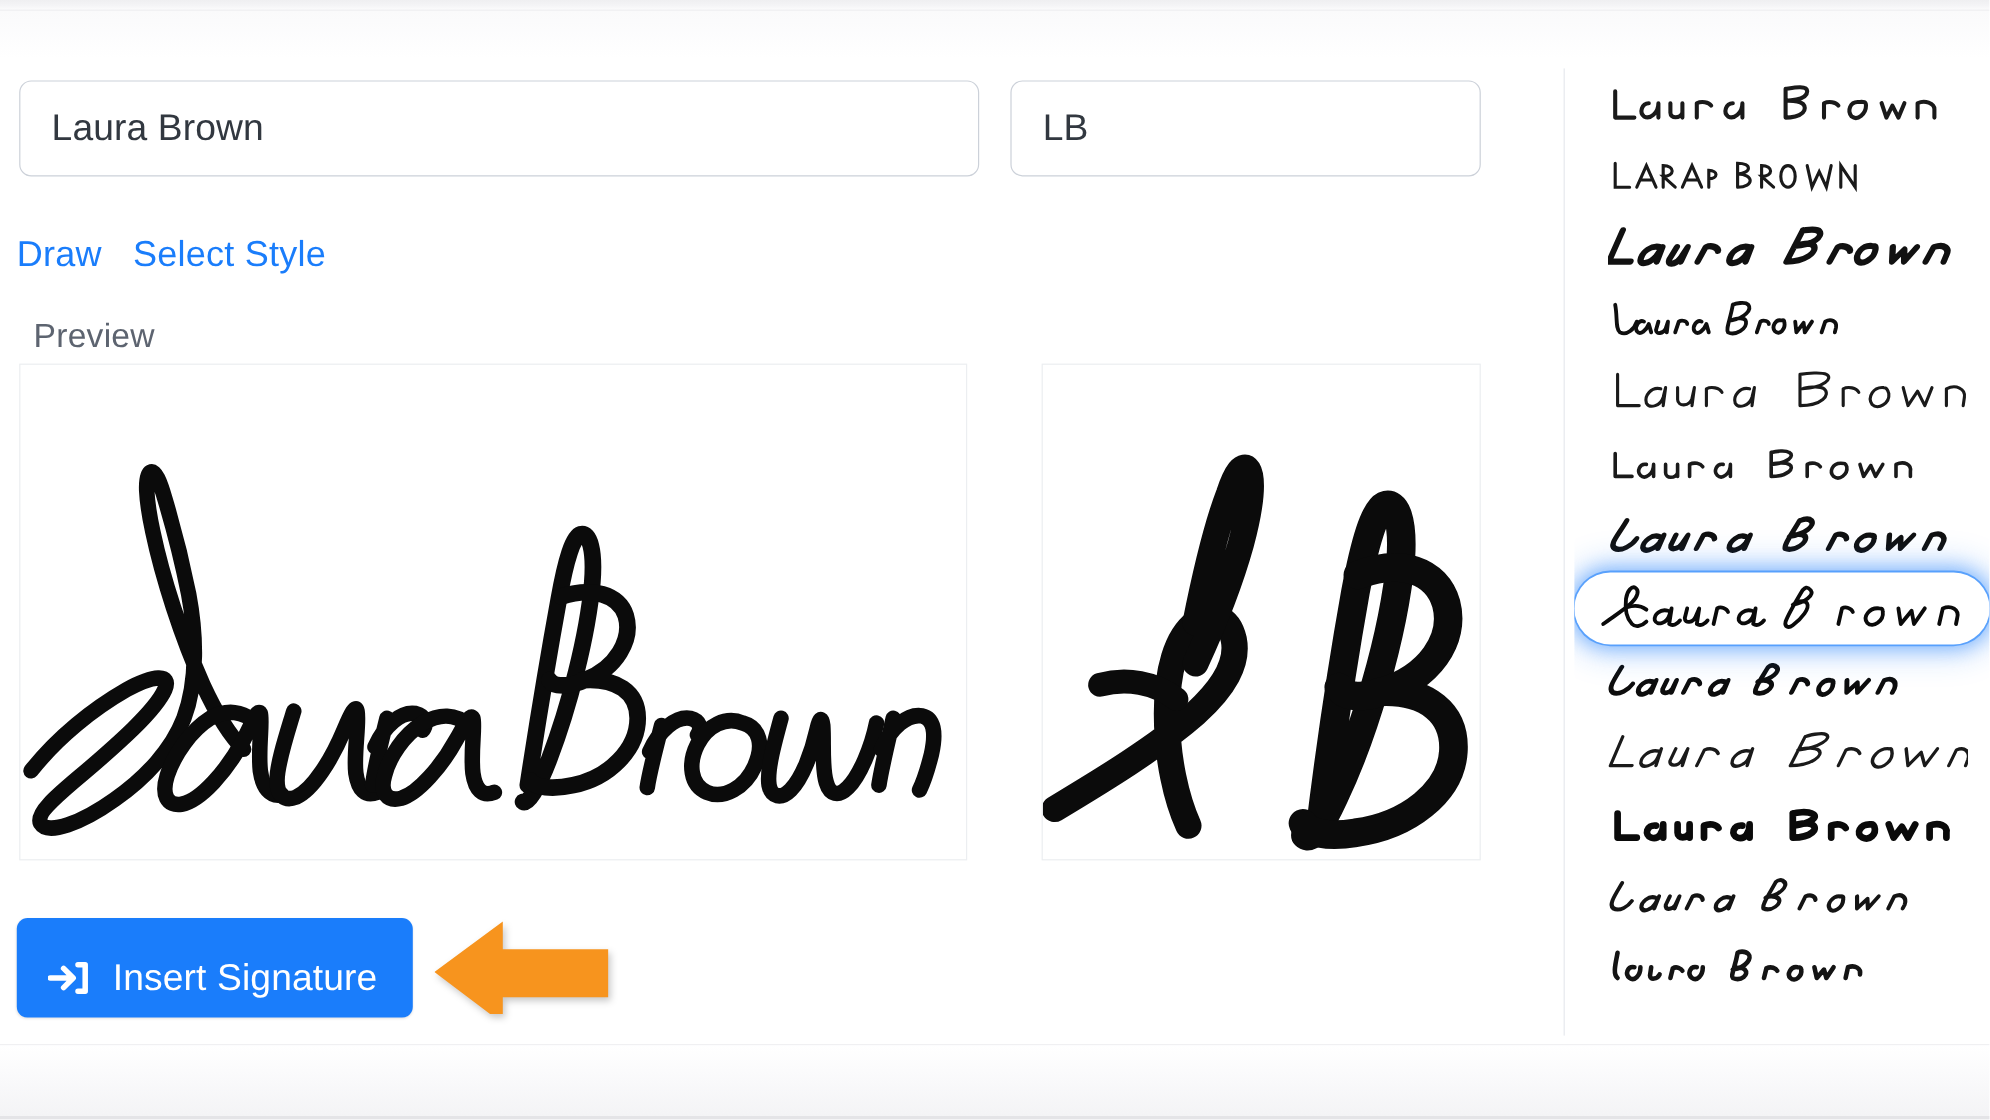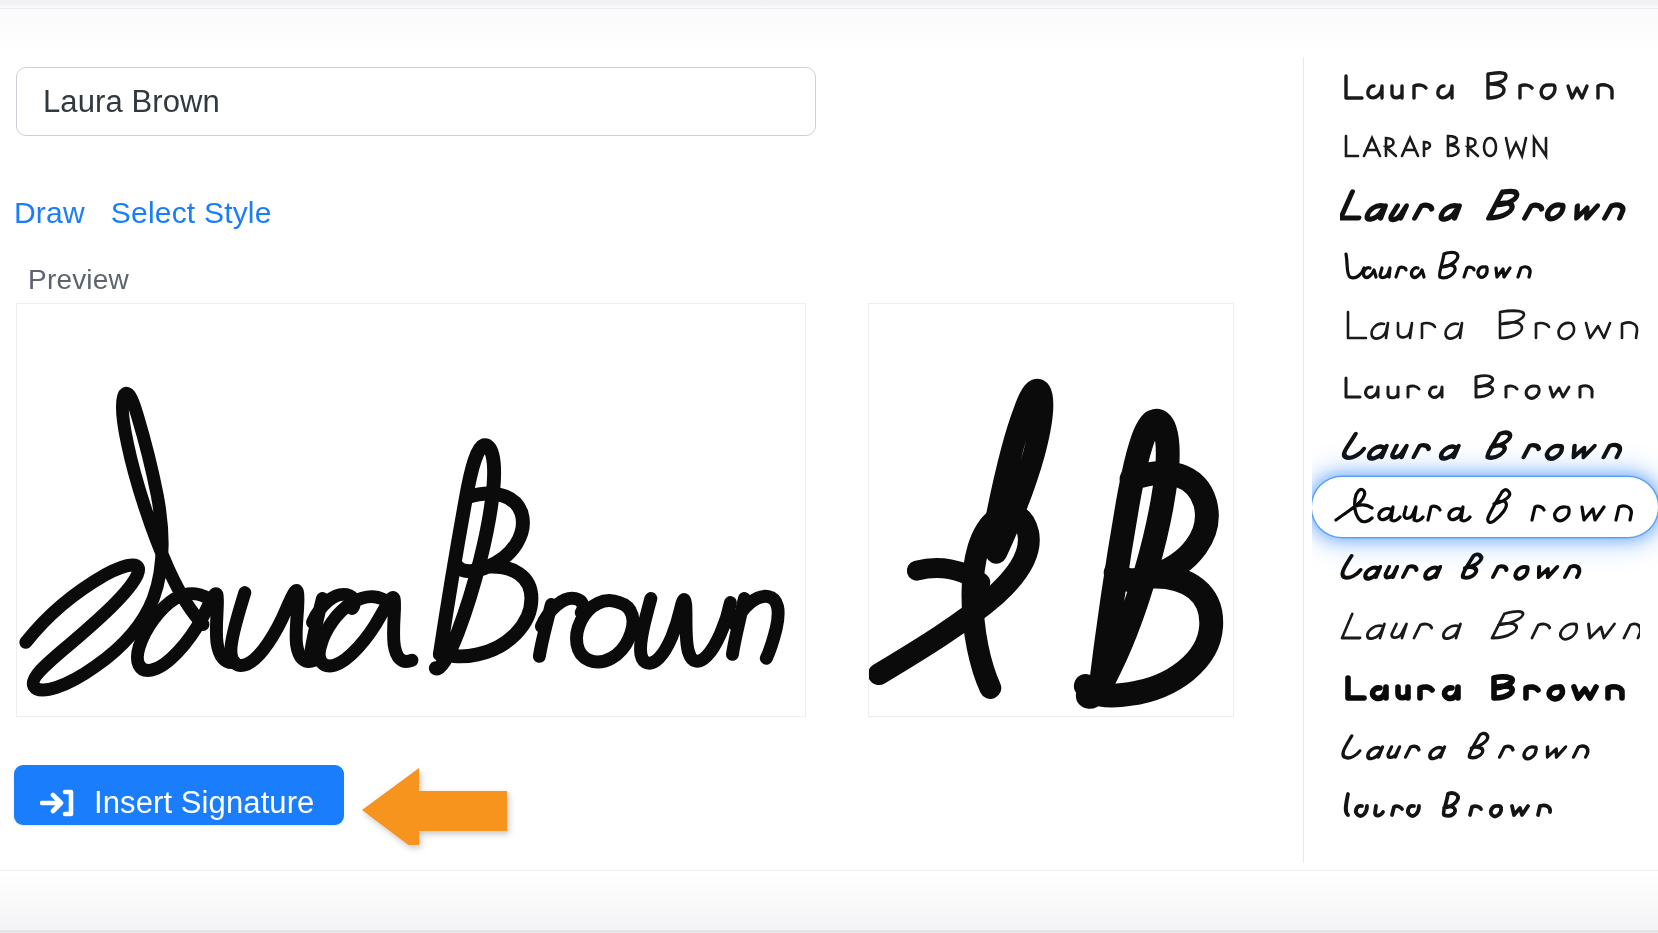--- a/index.html
+++ b/index.html
@@ -69,21 +69,21 @@
   .field-row {
     position: absolute;
     left: 0;
     top: 18px;
     width: 1290px;
     height: 82px;
   }
   .text-field {
     position: absolute;
     top: 0;
-    height: 69px;
+    height: 80px;
     box-sizing: border-box;
     border: 1.5px solid #ccd1d9;
     border-radius: 10px;
     background: #ffffff;
     font-family: "Liberation Sans", sans-serif;
     font-size: 31px;
     color: #323840;
     padding: 0 26px;
     line-height: 78px;
     letter-spacing: 0.1px;
@@ -147,21 +147,21 @@
     display: block;
     width: 100%;
     height: 100%;
   }
 
   
   .insert-btn {
     position: absolute;
     left: 14px;
     top: 716px;
-    height: 60px;
+    height: 83px;
     padding: 16px 30px 0 26px;
     display: inline-flex;
     align-items: center;
     gap: 20px;
     background: #1a7dfb;
     border: none;
     border-radius: 9px;
     cursor: pointer;
     box-shadow: 0 1px 2px rgba(0,0,0,0.10);
   }
@@ -236,20 +236,21 @@
 
 <div id="app">
 
   <div class="top-chrome"></div>
   <div class="top-chrome-fade"></div>
 
   <div class="editor">
 
     <div class="field-row">
       <input class="text-field name" type="text" value="Laura Brown" style="">
+      <input class="text-field initials" type="text" value="LB" style="">
     </div>
 
     <div class="tabs">
       <span class="tab">Draw</span>
       <span class="tab">Select Style</span>
     </div>
 
     <div class="preview-label">Preview</div>
 
     <div class="preview-box signature">

